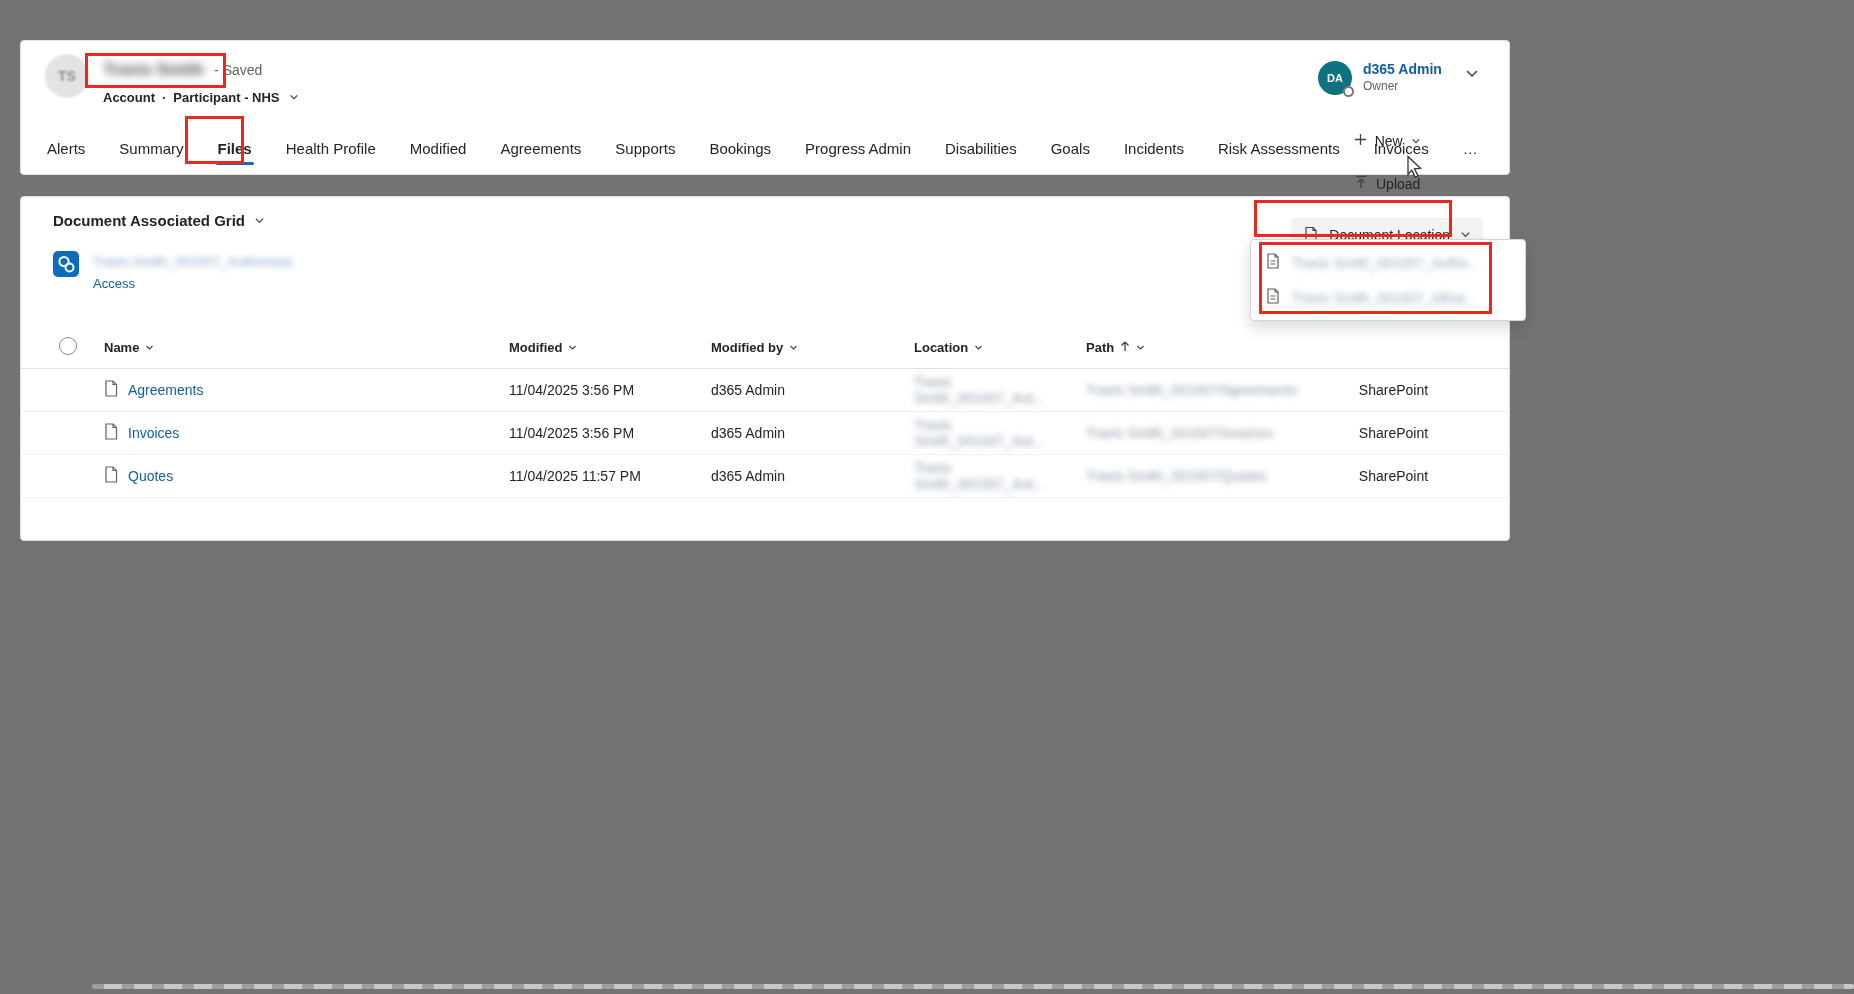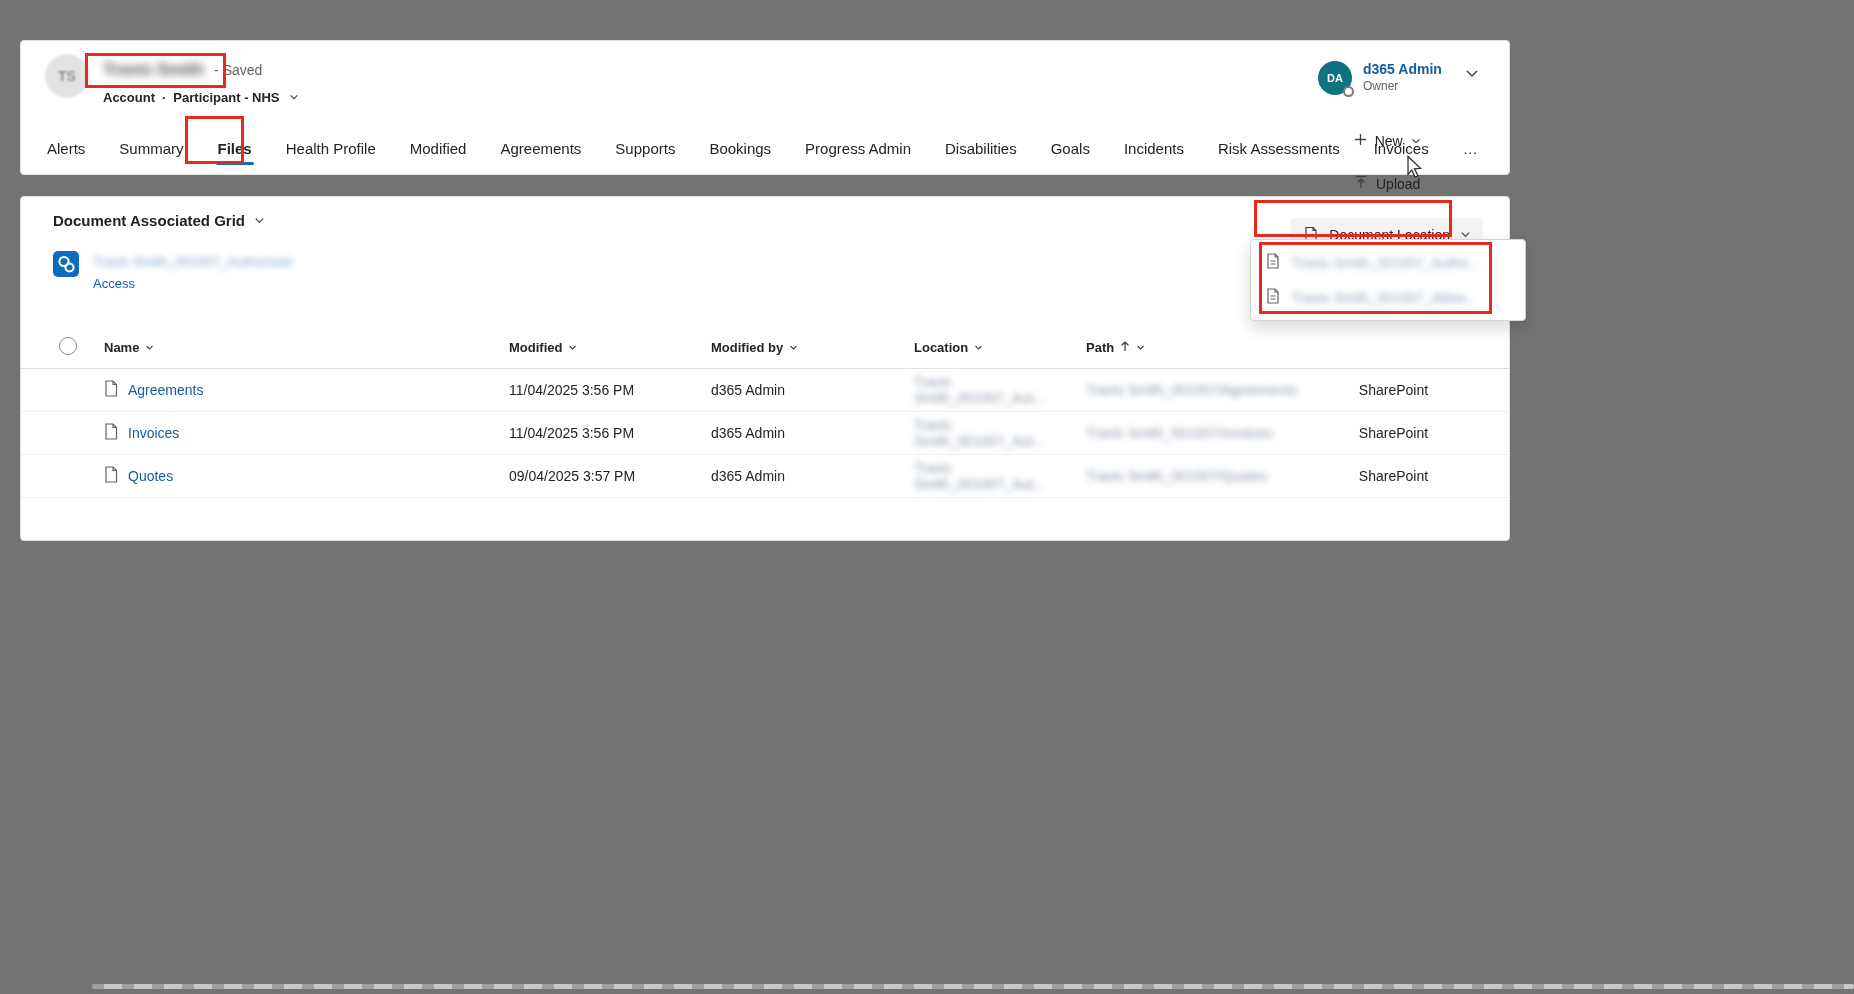--- a/index.html
+++ b/index.html
@@ -302,21 +302,21 @@
 
     <div class="trow r2">
       <div class="c-check"></div>
       <div class="c-name">
         <span><svg width="14" height="17" viewBox="0 0 14 17">
               <path d="M2 1h7l3.5 3.5V16H2z" fill="none" stroke="#616161" stroke-width="1.2"></path>
               <path d="M9 1v3.5h3.5" fill="none" stroke="#616161" stroke-width="1.2"></path>
             </svg></span>
         <span class="row-link">Quotes</span>
       </div>
-      <div class="c-mod">09/04/2025 3:57 PM</div>
+      <div class="c-mod">11/04/2025 11:57 PM</div>
       <div class="c-modby">d365 Admin</div>
       <div class="c-loc blur-cell">Travis Smith_001007_Aut...</div>
       <div class="c-path blur-cell">Travis Smith_001007/Quotes</div>
       <div class="c-src">SharePoint</div>
     </div>
   </section>
 
   <div class="dropdown">
     <div class="dd-item">
       <span><svg width="14" height="16" viewBox="0 0 14 16">

